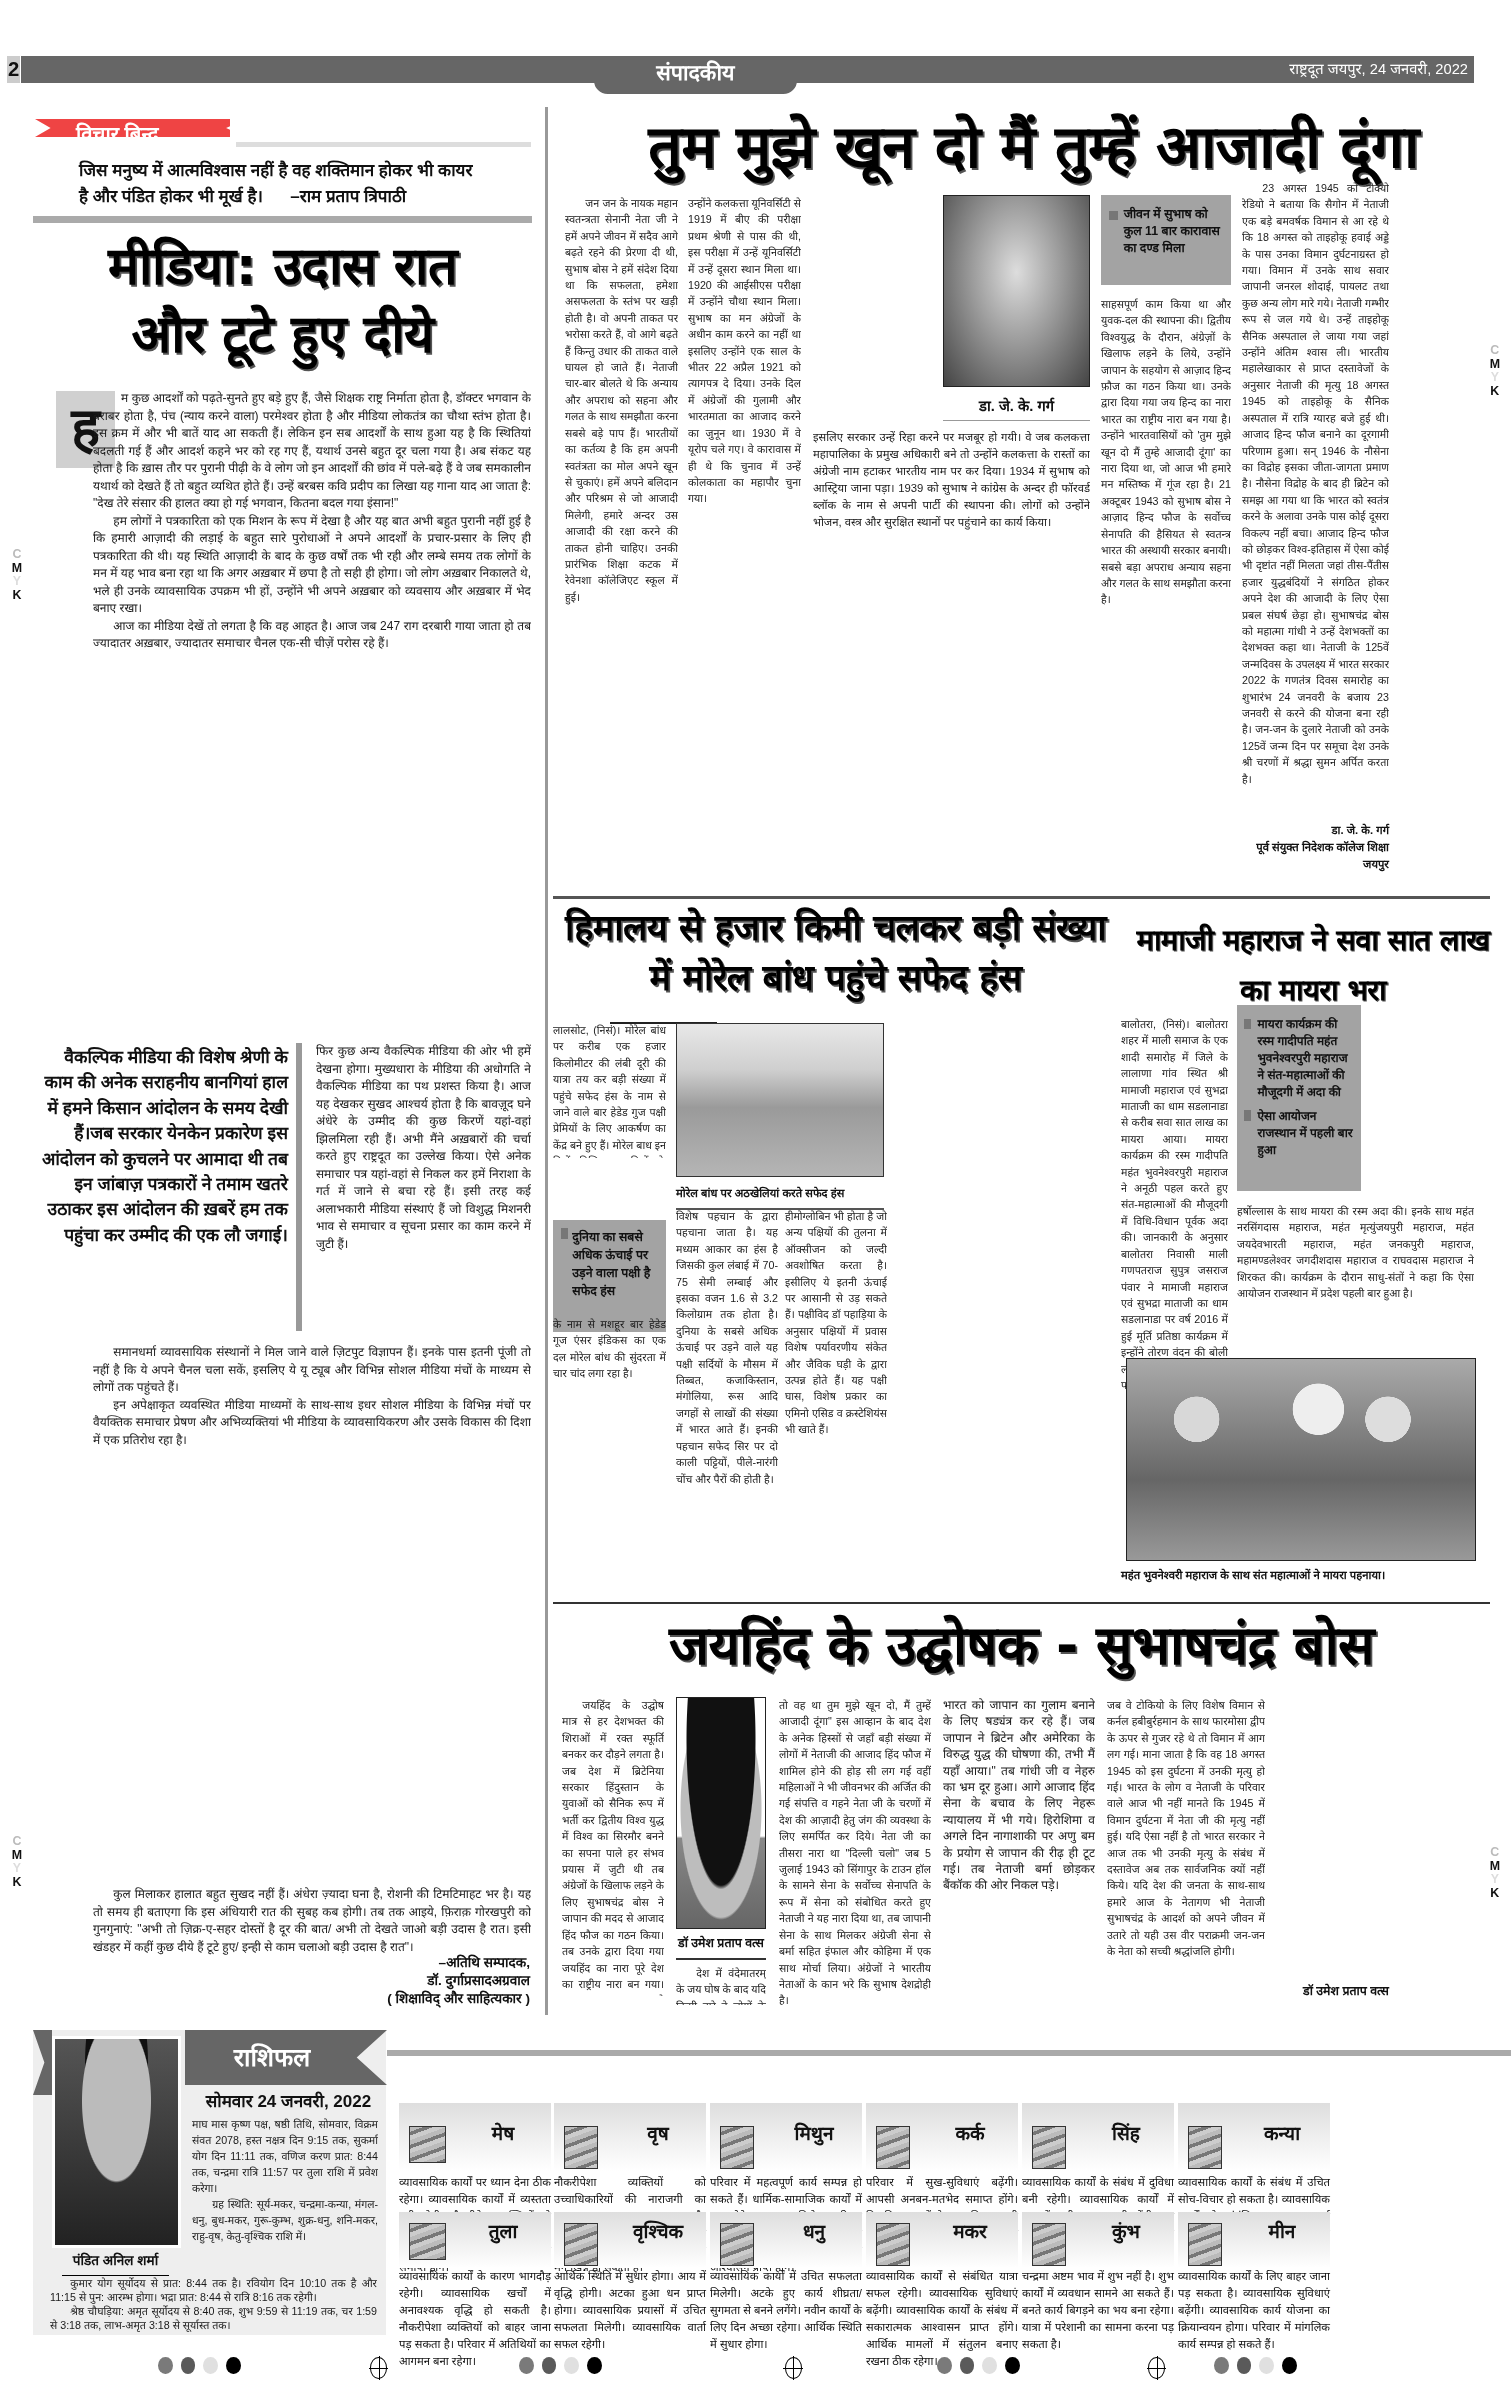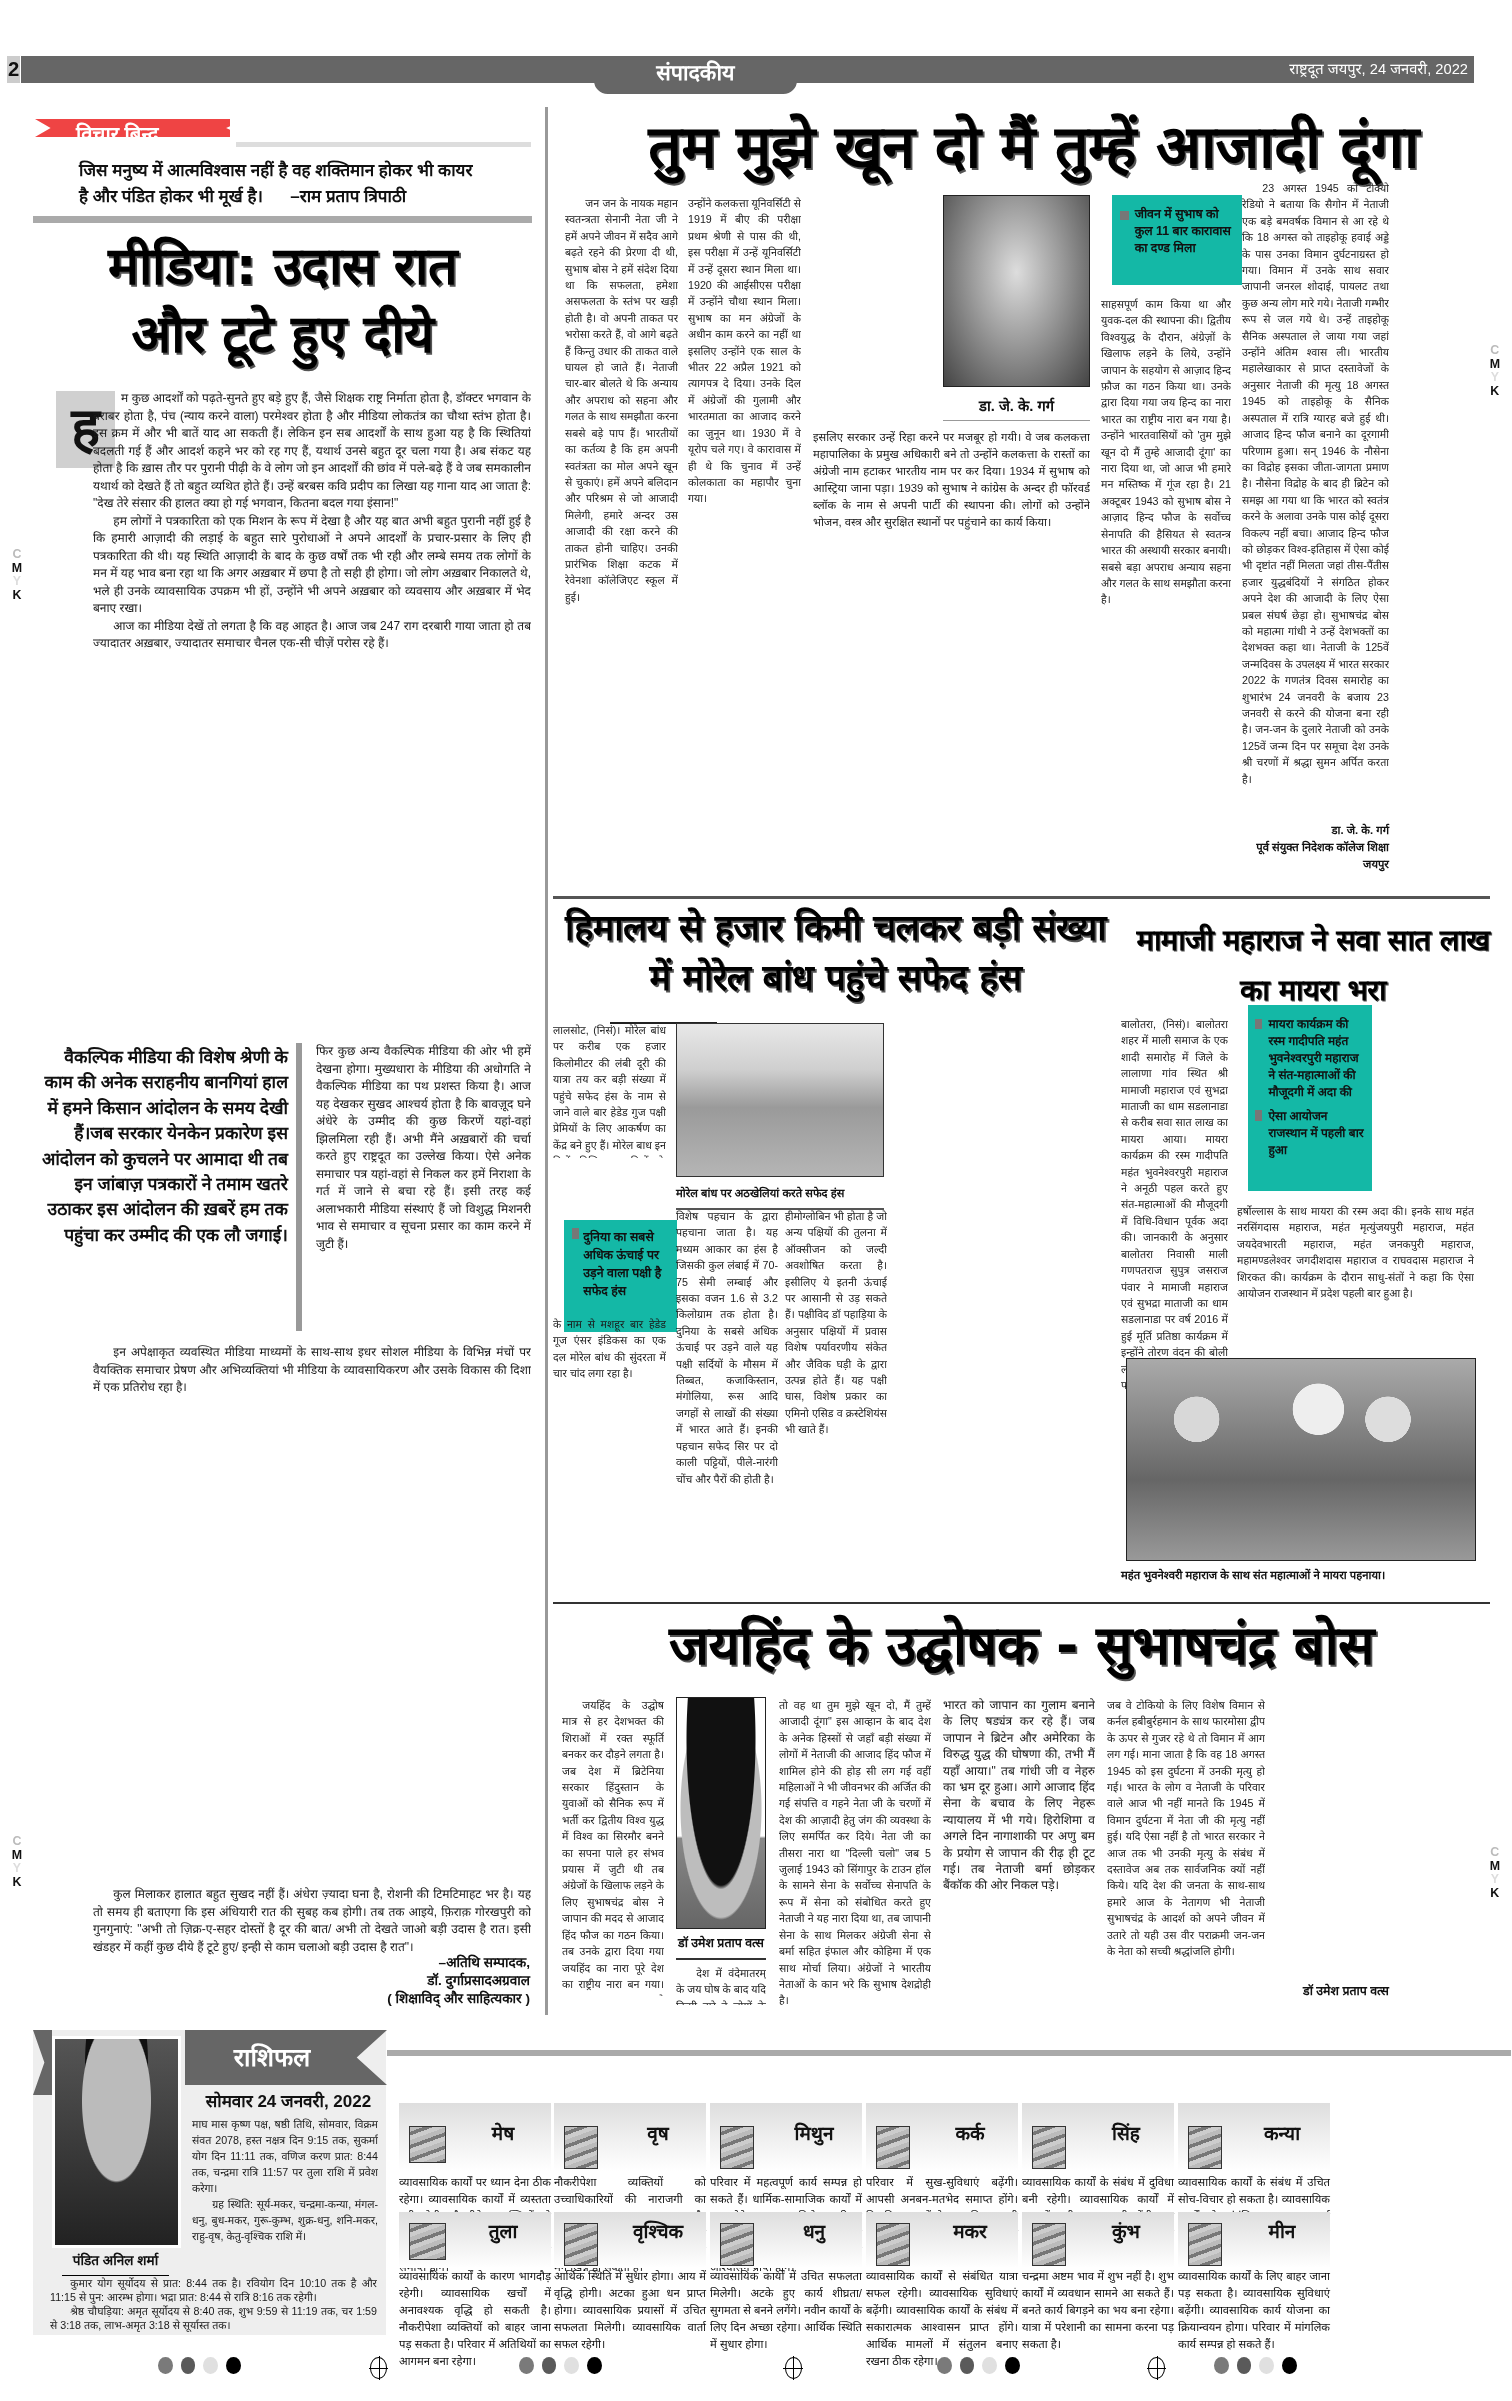--- a/index.html
+++ b/index.html
@@ -6,21 +6,21 @@
   body { width: 1512px; height: 2401px; background: #fff; color: #111; font-family: "Liberation Sans", "DejaVu Sans", sans-serif; position: relative; overflow: hidden; }
   .abs { position: absolute; }
   .body-text { font-family: "Liberation Sans", sans-serif; font-size: 12px; line-height: 17.5px; text-align: justify; color: #1a1a1a; }
   .body-text p { text-indent: 20.3px; }
   .col { position: absolute; overflow: hidden; }
   .headline { font-weight: 900; color: #000; font-family: "DejaVu Sans", sans-serif; letter-spacing: -0.6px; text-shadow: 1.7px 1.7px 0 #555; }
   .rule { position: absolute; background: #888; }
   .hatch { background: repeating-linear-gradient(135deg, #cfcfcf 0 3.4px, #a8a8a8 3.4px 5.6px, #e3e3e3 5.6px 10.2px); }
   .photo { background: radial-gradient(ellipse at 50% 40%, #ddd 0%, #999 45%, #444 100%); border: 1.7px solid #222; }
   .caption { font-weight: bold; text-align: center; font-size: 14.7px; }
-  .highlight-box { background: #14b8a6; padding: 16px 14.7px; margin-left: 11px; }
+  .highlight-box { background: #a3a3a3; padding: 16px 14.7px; }
   .bullet { display: inline-block; width: 12.4px; height: 12.4px; background: #777; margin-right: 11.3px; vertical-align: middle; }
   .rashi-card { position: absolute; width: 152px; }
   .rashi-head { height: 68px; background: linear-gradient(#dedede, #fff); position: relative; }
   .rashi-icon { position: absolute; left: 10.2px; top: 22.6px; width: 34px; height: 130px; border: 1.7px solid #333; background: repeating-linear-gradient(160deg, #bbb 0 4.5px, #777 4.5px 8px, #ccc 8px 12.4px); }
   .rashi-name { position: absolute; left: 56px; right: 0; top: 17px; text-align: center; font-weight: bold; font-size: 19px; }
   .rashi-text { font-size: 11.3px; line-height: 17px; text-align: justify; }
   .reg-dot { display: inline-block; width: 14.7px; height: 17px; border-radius: 50%; margin-right: 8px; }
   .crosshair { width: 17px; height: 21.5px; border: 1.7px solid #000; border-radius: 50%; position: relative; display: inline-block; }
   .crosshair:before { content: ""; position: absolute; left: 50%; top: -2.3px; bottom: -2.3px; width: 1.1px; background: #000; }
   .crosshair:after { content: ""; position: absolute; top: 50%; left: -2.3px; right: -2.3px; height: 1.1px; background: #000; }
@@ -57,20 +57,21 @@
   <p>हम लोगों ने पत्रकारिता को एक मिशन के रूप में देखा है और यह बात अभी बहुत पुरानी नहीं हुई है कि हमारी आज़ादी की लड़ाई के बहुत सारे पुरोधाओं ने अपने आदर्शों के प्रचार-प्रसार के लिए ही पत्रकारिता की थी। यह स्थिति आज़ादी के बाद के कुछ वर्षों तक भी रही और लम्बे समय तक लोगों के मन में यह भाव बना रहा था कि अगर अख़बार में छपा है तो सही ही होगा। जो लोग अख़बार निकालते थे, भले ही उनके व्यावसायिक उपक्रम भी हों, उन्होंने भी अपने अख़बार को व्यवसाय और अख़बार में भेद बनाए रखा।</p>
   <p>आज का मीडिया देखें तो लगता है कि वह आहत है। आज जब 247 राग दरबारी गाया जाता हो तब ज्यादातर अख़बार, ज्यादातर समाचार चैनल एक-सी चीज़ें परोस रहे हैं।</p>
 </div>
 
 <div class="abs" style="left:34px; top:1045px; width:254px; text-align:right; font-weight:bold; font-size:17.5px; line-height:25.4px;">वैकल्पिक मीडिया की विशेष श्रेणी के काम की अनेक सराहनीय बानगियां हाल में हमने किसान आंदोलन के समय देखी हैं।जब सरकार येनकेन प्रकारेण इस आंदोलन को कुचलने पर आमादा थी तब इन जांबाज़ पत्रकारों ने तमाम खतरे उठाकर इस आंदोलन की ख़बरें हम तक पहुंचा कर उम्मीद की एक लौ जगाई।</div>
 <div class="rule" style="left:296px; top:1043px; width:5.6px; height:288px; background:#999;"></div>
 <div class="col body-text" style="left:316px; top:1043px; width:215px; height:294px;">
   <p style="text-indent:0;">फिर कुछ अन्य वैकल्पिक मीडिया की ओर भी हमें देखना होगा। मुख्यधारा के मीडिया की अधोगति ने वैकल्पिक मीडिया का पथ प्रशस्त किया है। आज यह देखकर सुखद आश्चर्य होता है कि बावज़ूद घने अंधेरे के उम्मीद की कुछ किरणें यहां-वहां झिलमिला रही हैं। अभी मैंने अख़बारों की चर्चा करते हुए राष्ट्रदूत का उल्लेख किया। ऐसे अनेक समाचार पत्र यहां-वहां से निकल कर हमें निराशा के गर्त में जाने से बचा रहे हैं। इसी तरह कई अलाभकारी मीडिया संस्थाएं हैं जो विशुद्ध मिशनरी भाव से समाचार व सूचना प्रसार का काम करने में जुटी हैं।</p>
 </div>
 <div class="col body-text" style="left:93px; top:1344px; width:438px; height:531px;">
+  <p>समानधर्मा व्यावसायिक संस्थानों ने मिल जाने वाले ज़िटपुट विज्ञापन हैं। इनके पास इतनी पूंजी तो नहीं है कि ये अपने चैनल चला सकें, इसलिए ये यू ट्यूब और विभिन्न सोशल मीडिया मंचों के माध्यम से लोगों तक पहुंचते हैं।</p>
   <p>इन अपेक्षाकृत व्यवस्थित मीडिया माध्यमों के साथ-साथ इधर सोशल मीडिया के विभिन्न मंचों पर वैयक्तिक समाचार प्रेषण और अभिव्यक्तियां भी मीडिया के व्यावसायिकरण और उसके विकास की दिशा में एक प्रतिरोध रहा है।</p>
 </div>
 <div class="col body-text" style="left:93px; top:1886px; width:438px; height:73px;">
   <p>कुल मिलाकर हालात बहुत सुखद नहीं हैं। अंधेरा ज़्यादा घना है, रोशनी की टिमटिमाहट भर है। यह तो समय ही बताएगा कि इस अंधियारी रात की सुबह कब होगी। तब तक आइये, फ़िराक़ गोरखपुरी को गुनगुनाएं: "अभी तो ज़िक्र-ए-सहर दोस्तों है दूर की बात/ अभी तो देखते जाओ बड़ी उदास है रात। इसी खंडहर में कहीं कुछ दीये हैं टूटे हुए/ इन्ही से काम चलाओ बड़ी उदास है रात"।</p>
 </div>
 <div class="abs" style="right:982px; top:1954px; text-align:right; font-weight:bold; font-size:13.6px; line-height:18px;">
   <div>–अतिथि सम्पादक,</div>
   <div>डॉ. दुर्गाप्रसादअग्रवाल</div>
   <div>( शिक्षाविद् और साहित्यकार )</div>
 </div>

